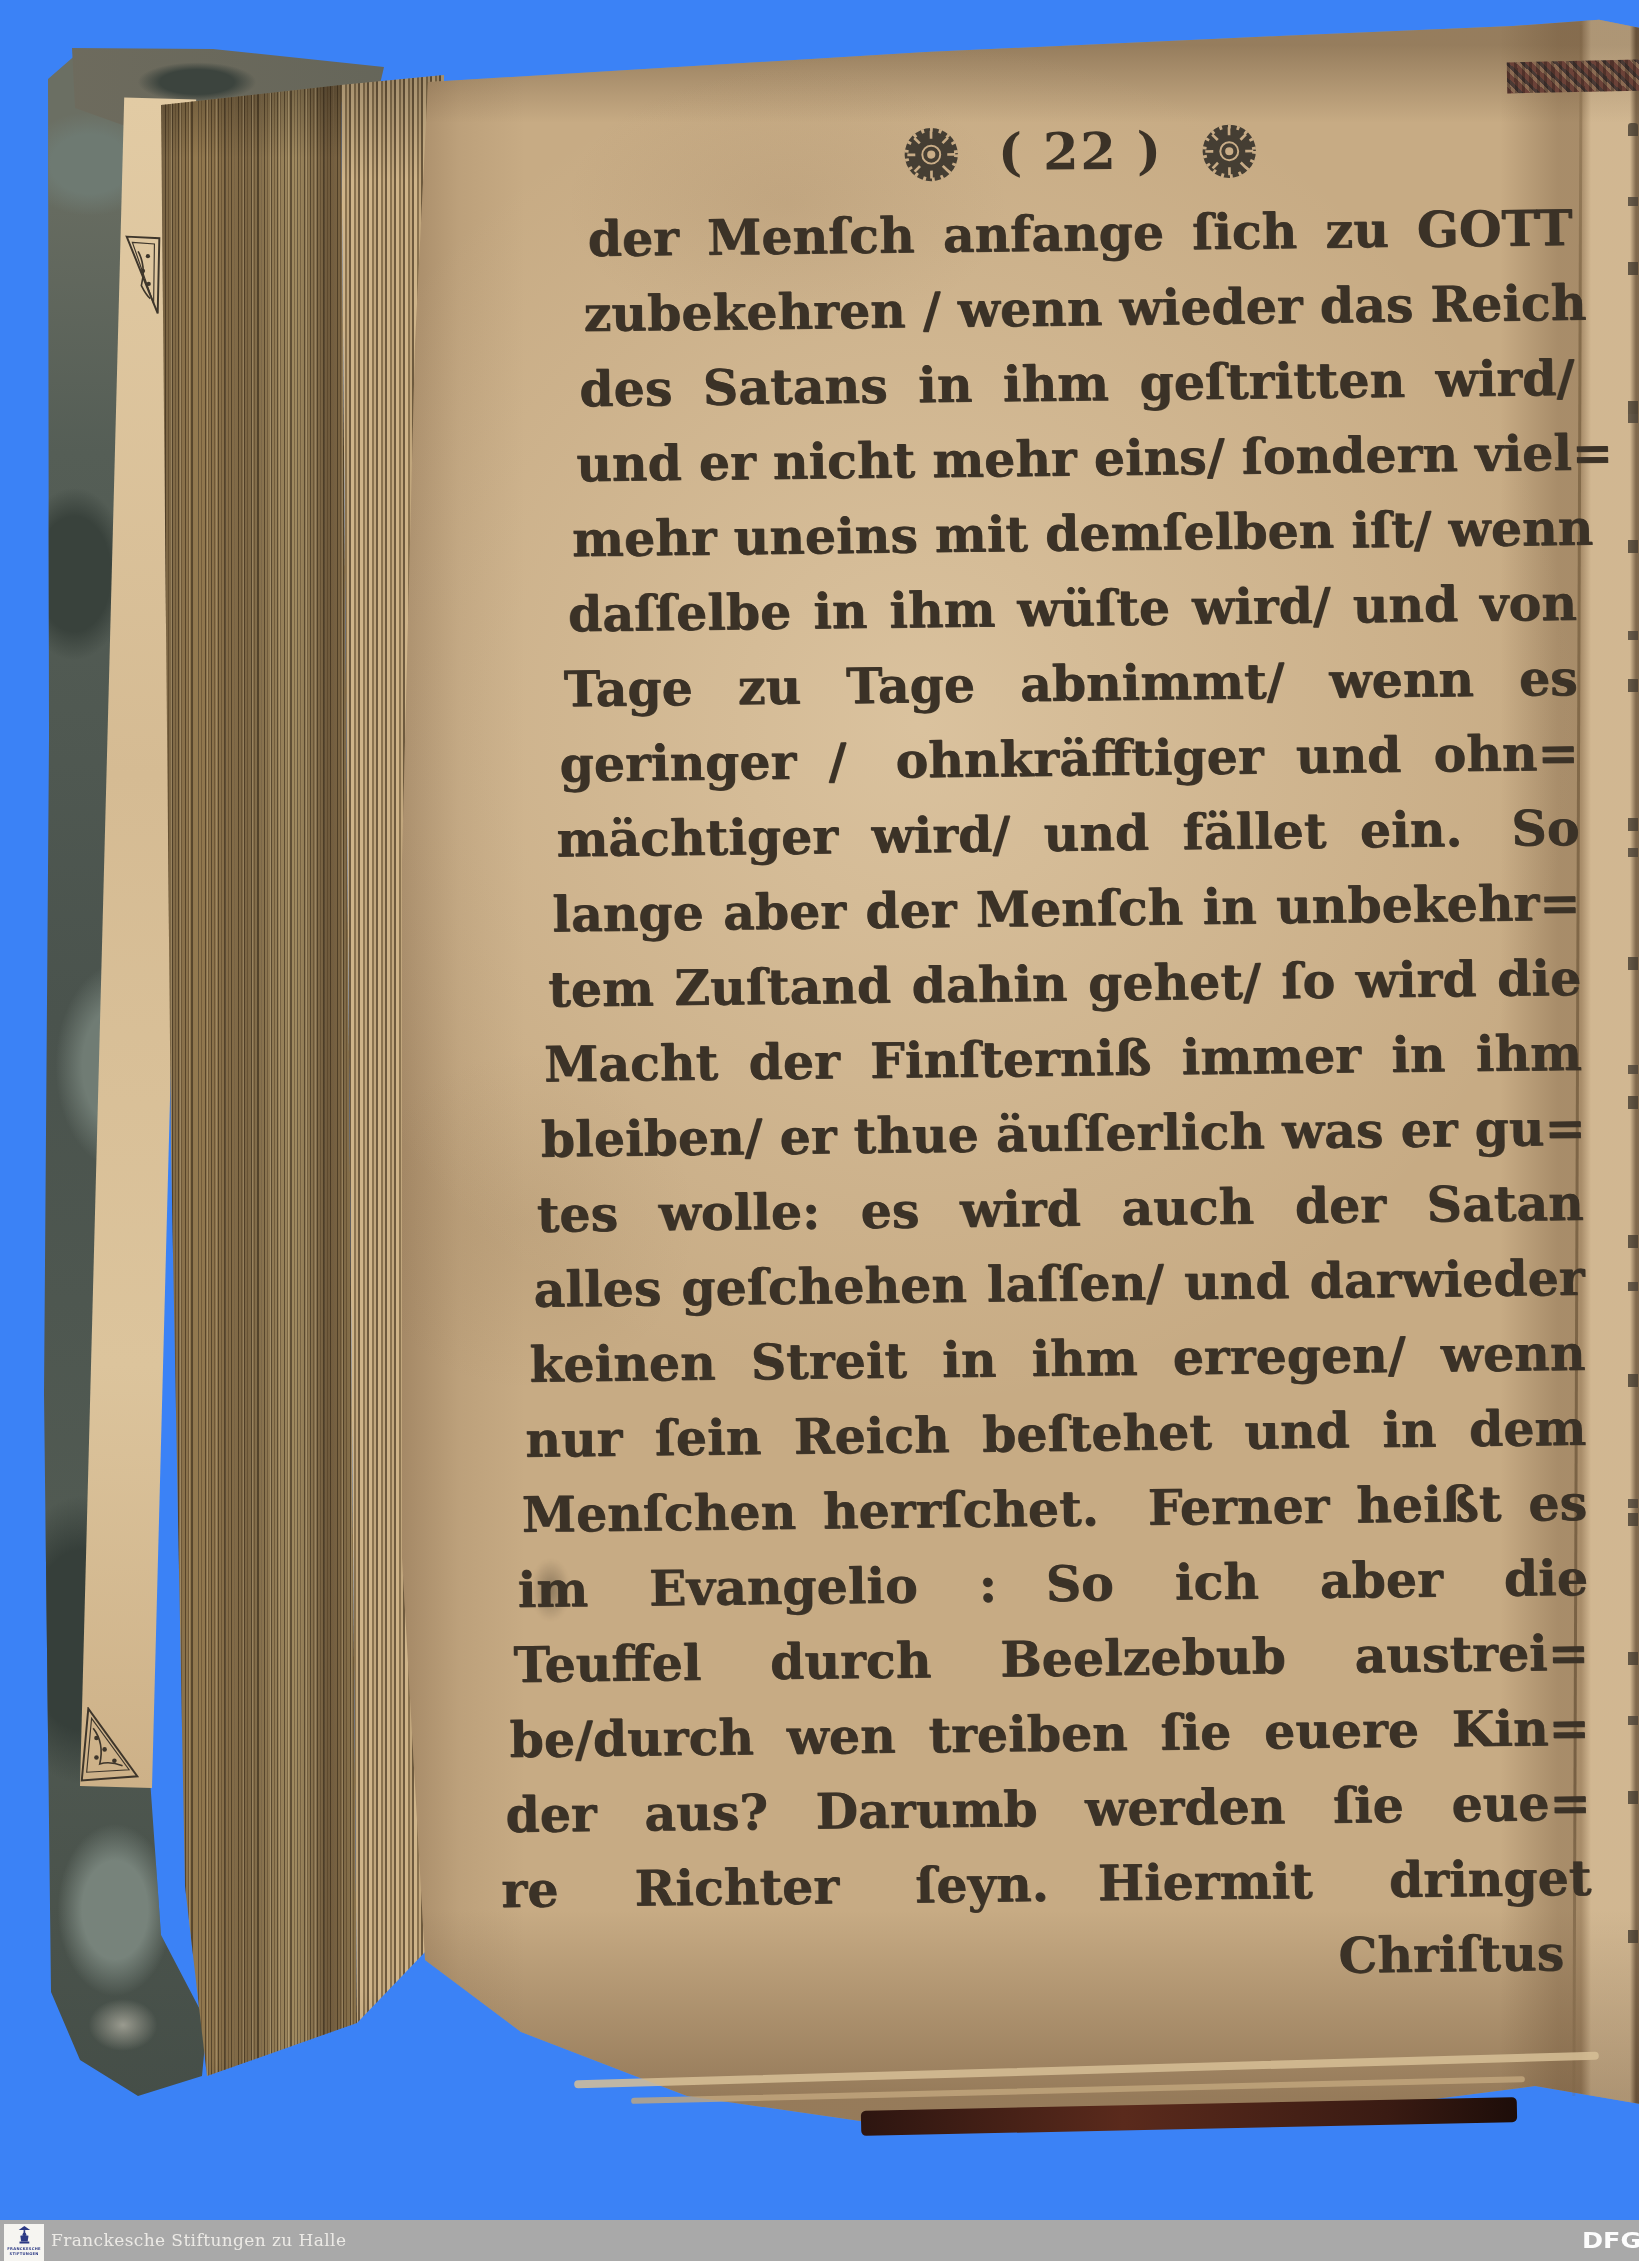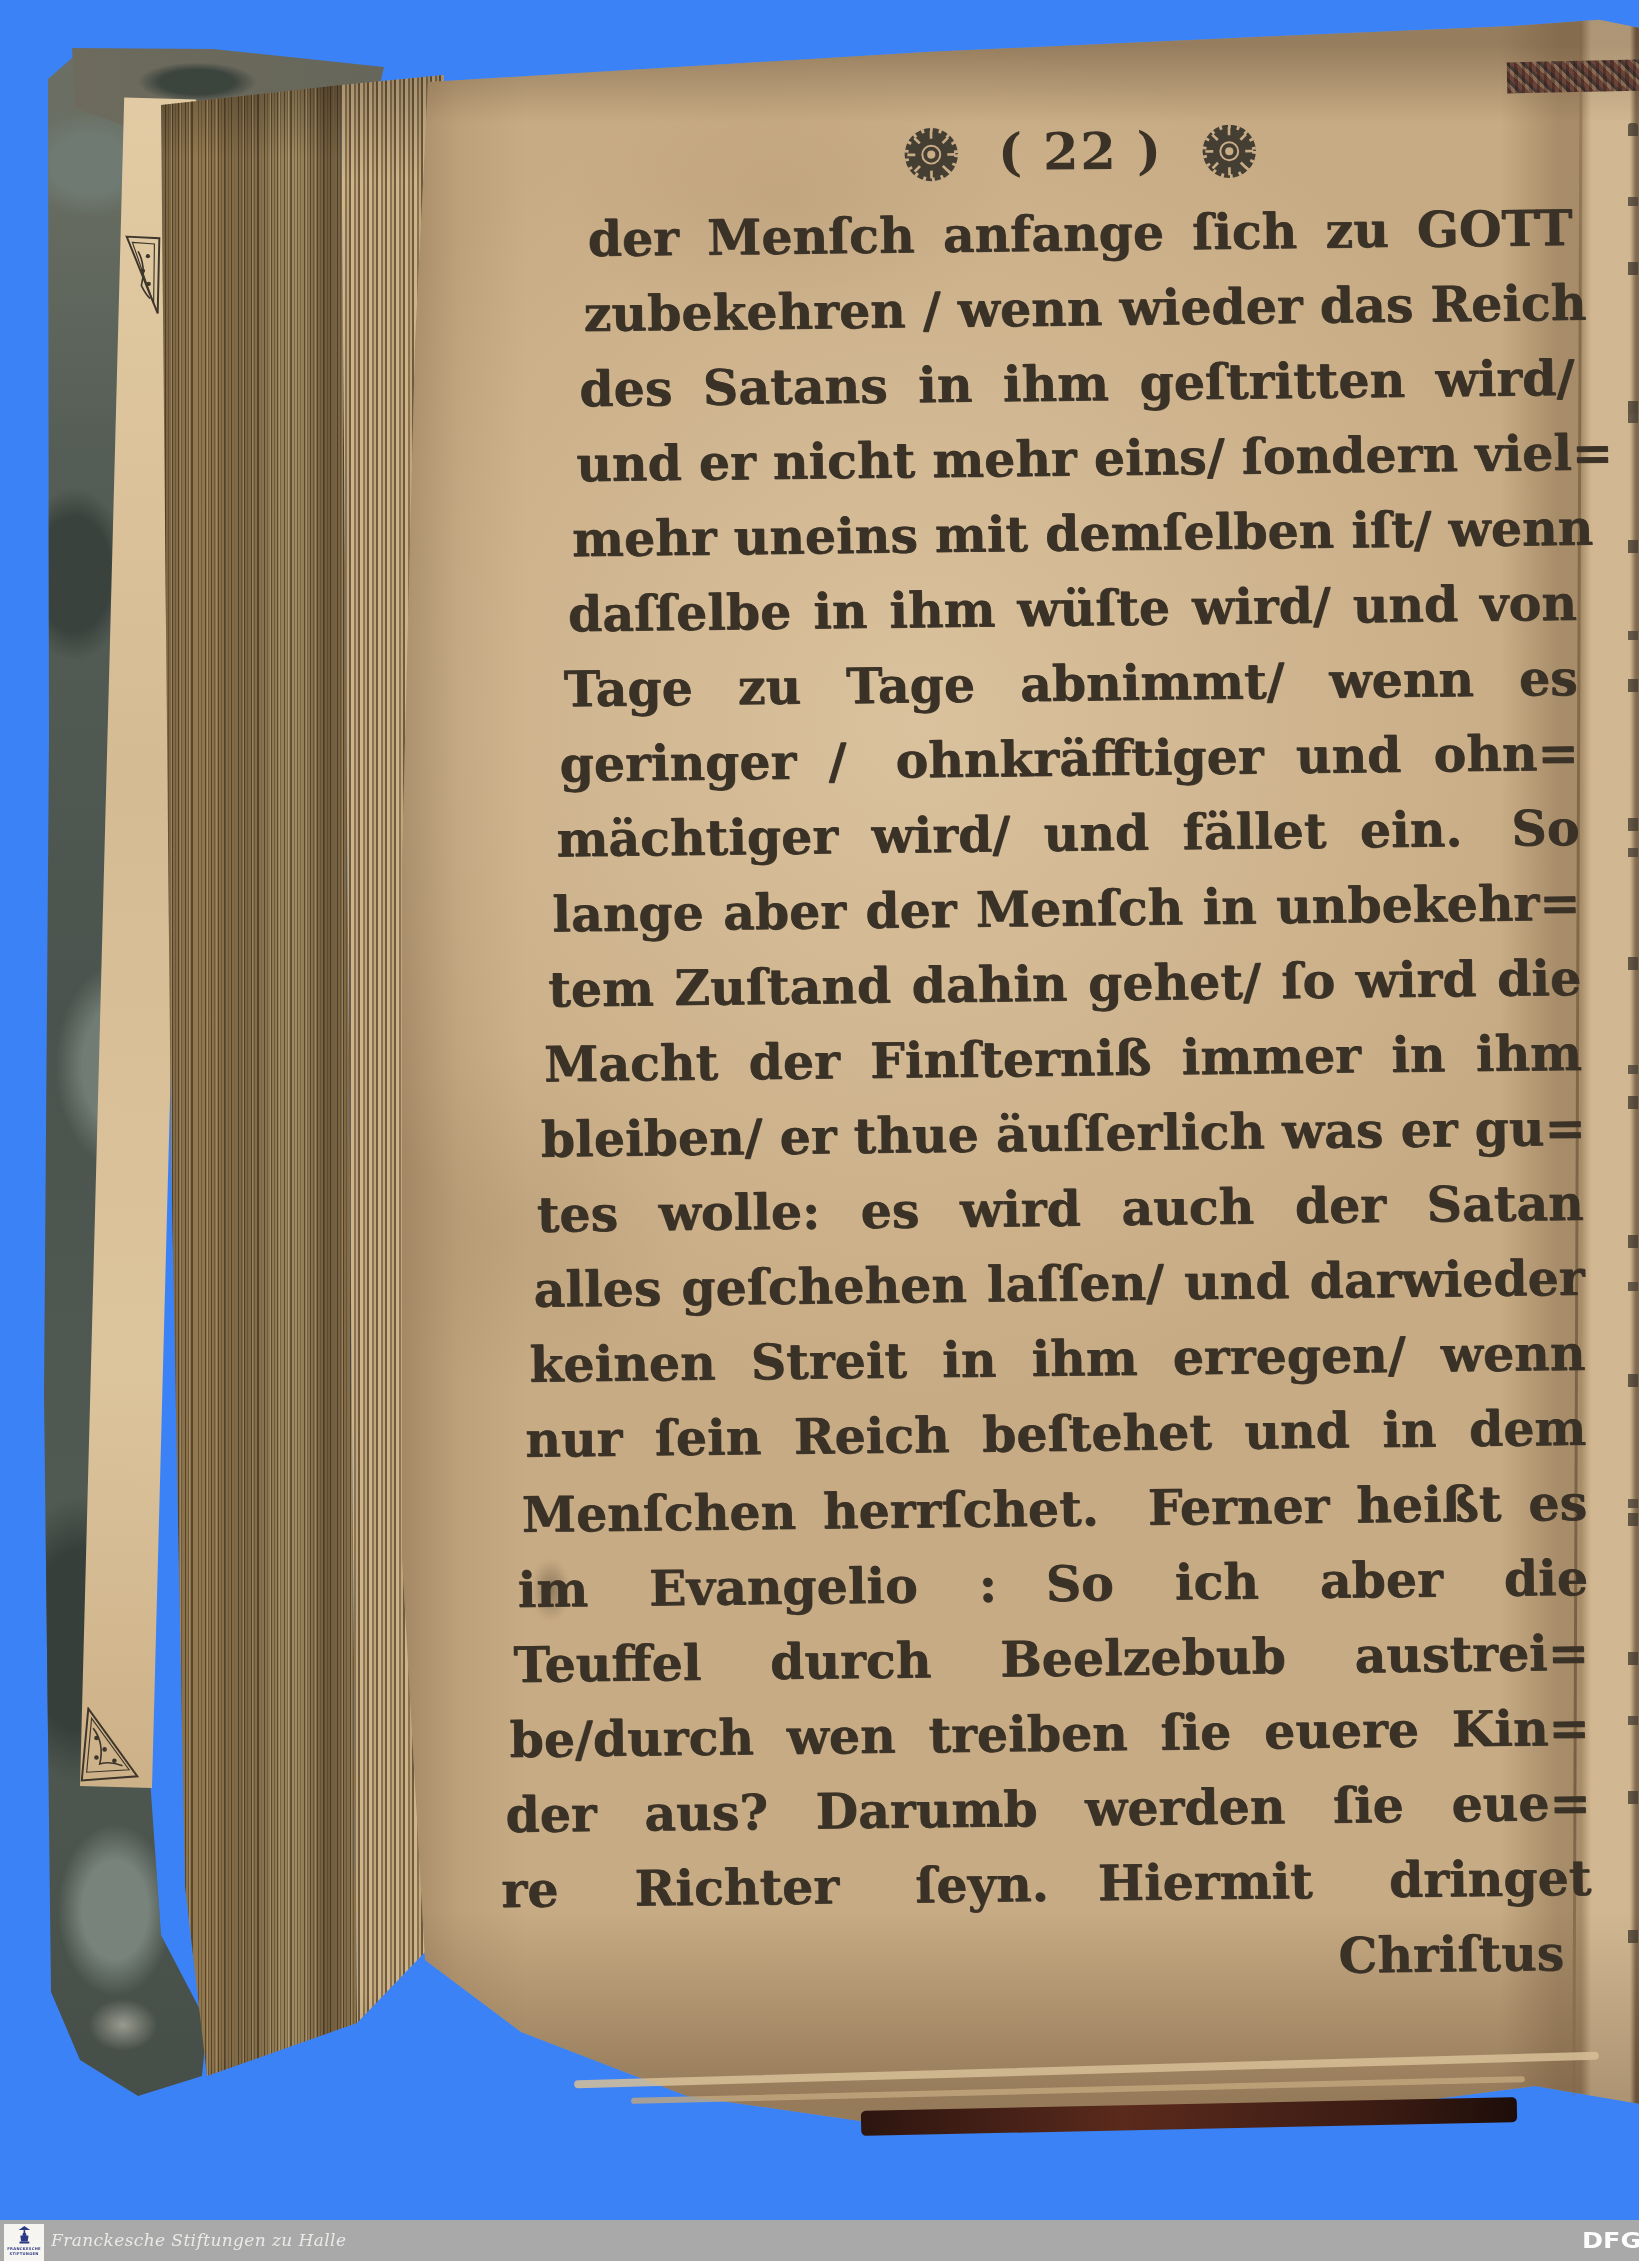--- a/index.html
+++ b/index.html
@@ -87,21 +87,21 @@
   .orn-top{left:125px;top:235px;}
   .orn-bot{left:80px;top:1707px;}
 
   
   .footer{left:0;top:2220px;width:1640px;height:41px;background:#a9a9a9;}
   .logo-box{left:4.1px;top:2224px;width:40px;height:38px;background:#f6f5f1;
     display:flex;flex-direction:column;align-items:center;justify-content:flex-start;padding-top:1.6px;box-sizing:border-box;}
   .logo-tiny{font-family:"DejaVu Sans",sans-serif;font-size:3.7px;line-height:4.9px;
     color:#2c3a85;letter-spacing:0.3px;text-align:center;font-weight:bold;}
   .inst{left:51px;top:2220px;height:41px;line-height:41px;color:#eceae6;
-    font-size:17px;letter-spacing:0.4px;font-style:italic;}
+    font-size:17px;letter-spacing:0.4px;}
   .dfg{left:1582px;top:2220px;height:41px;display:flex;align-items:center;
     font-family:"DejaVu Sans",sans-serif;font-weight:800;font-size:25.4px;color:#fdfdfd;
     transform:scaleY(.82);letter-spacing:0;}
 </style>
 </head>
 <body>
 
 <div class="stage">
 
   <div class="cover-left"></div>

